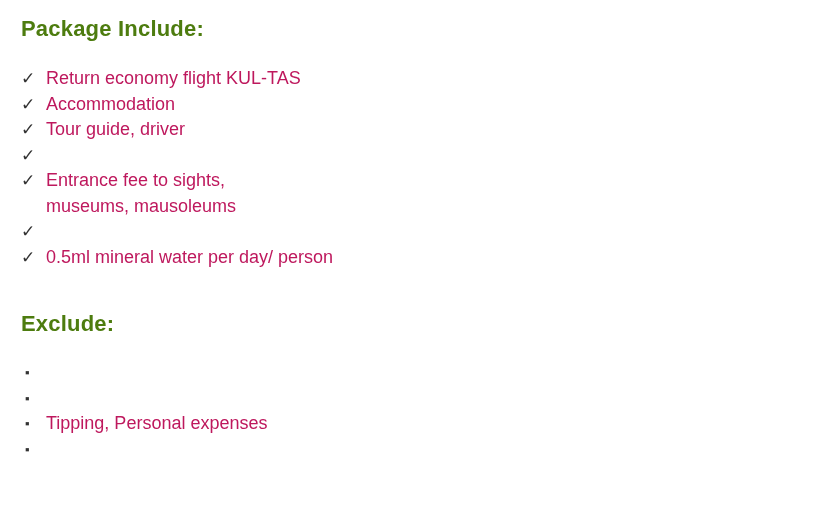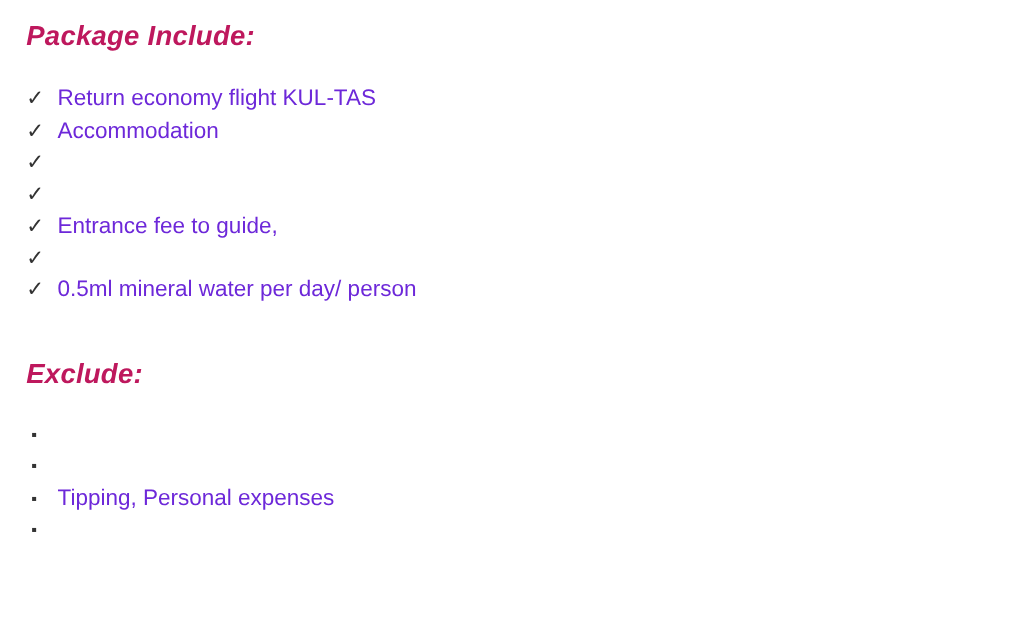--- a/index.html
+++ b/index.html
@@ -15,23 +15,22 @@
     overflow: hidden;
     font-family: "Liberation Sans", sans-serif;
     box-sizing: border-box;
     padding: 15px 0 0 21px;
   }
   .section-title {
     margin: 0;
     font-size: 22px;
     line-height: 27px;
     font-weight: 700;
-    color: #be185d;
+    color: #4d7c0f;
     letter-spacing: 0.2px;
-    font-style: italic;
   }
   .list {
     margin: 0;
     padding: 0;
     list-style: none;
   }
   .list.include-list { margin-top: 24px; }
   .list.exclude-list { margin-top: 23px; }
   .row {
     display: flex;
@@ -49,21 +48,21 @@
     font-size: 17px;
   }
   .bullet.square-bullet {
     font-size: 13px;
     padding-left: 4px;
     box-sizing: border-box;
     flex: 0 0 25px;
   }
   .row-text {
     white-space: pre;
-    color: #6d28d9;
+    color: #be185d;
   }
   .exclude-heading { margin-top: 40px; }
 </style>
 </head>
 <body>
 
 <div class="page">
 
   <h1 class="section-title">Package Include:</h1>
 
@@ -71,27 +70,32 @@
     <li class="row">
       <span class="bullet check-bullet">✓</span>
       <span class="row-text">Return economy flight KUL-TAS</span>
     </li>
     <li class="row">
       <span class="bullet check-bullet">✓</span>
       <span class="row-text">Accommodation</span>
     </li>
     <li class="row">
       <span class="bullet check-bullet">✓</span>
+      <span class="row-text">Tour guide, driver</span>
     </li>
     <li class="row">
       <span class="bullet check-bullet">✓</span>
     </li>
     <li class="row">
       <span class="bullet check-bullet">✓</span>
-      <span class="row-text">Entrance fee to guide,</span>
+      <span class="row-text">Entrance fee to sights,</span>
+    </li>
+    <li class="row">
+      <span class="bullet check-bullet"></span>
+      <span class="row-text">museums, mausoleums</span>
     </li>
     <li class="row">
       <span class="bullet check-bullet">✓</span>
     </li>
     <li class="row">
       <span class="bullet check-bullet">✓</span>
       <span class="row-text">0.5ml mineral water per day/ person</span>
     </li>
   </ul>
 

